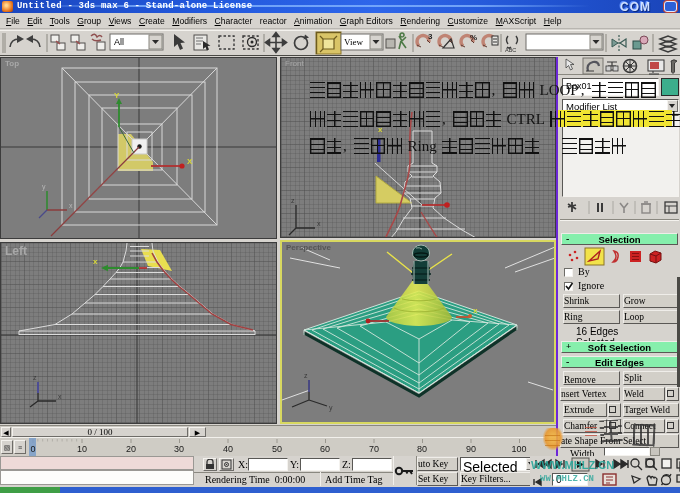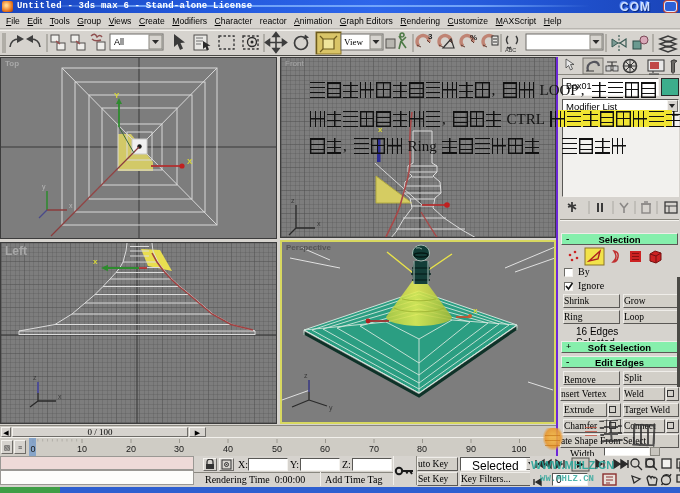--- a/index.html
+++ b/index.html
@@ -421,21 +421,21 @@
         <path d="M8,7 h11 m-3,0 l2,3 m-6,-3 l1.5,2.5" stroke="#1a1a1a" stroke-width="2"></path>
       </svg>
 
  <div class="abs" style="left:0px;top:16px;width:199px;height:14px;border-top:1px solid #8a8880;background:#d6d3ce"></div>
  <div class="abs" style="left:11px;top:18px;font-size:10px;white-space:pre">Rendering Time  0:00:00</div>
  <div class="abs" style="left:126px;top:16px;width:73px;height:14px;border-left:1px solid #f2f0ec"></div>
  <div class="abs" style="left:131px;top:18px;font-size:10px">Add Time Tag</div>
 
  <div class="abs btn" style="left:223px;top:1px;width:41px;height:14px;padding-top:1px;overflow:hidden">uto Key</div>
  <div class="abs btn" style="left:223px;top:16px;width:41px;height:14px;padding-top:1px">Set Key</div>
- <div class="abs fld" style="left:266px;top:1px;width:77px;height:14px;font-size:12px;padding:1px 0 0 11px;font-family:'Liberation Sans',sans-serif">Selected</div>
+ <div class="abs fld" style="left:266px;top:1px;width:77px;height:14px;font-size:14px;padding:1px 0 0 2px;font-family:'Liberation Sans',sans-serif">Selected</div>
  <div class="abs out" style="left:332px;top:2px;width:10px;height:12px"></div>
  <div class="abs" style="left:334px;top:6px;width:0;height:0;border:3px solid rgba(0,0,0,0);border-top:4px solid #222"></div>
  <div class="abs btn" style="left:266px;top:16px;width:77px;height:14px;padding-top:1px">Key Filters...</div>
 </div>
 
 <div class="abs" id="pbk" style="left:530px;top:456px;width:150px;height:31px;background:#d6d3ce">
  <svg width="150" height="31" viewBox="0 0 150 31" style="position:absolute;left:0;top:0">
   <g fill="#2a2a2a">
    <path d="M6,4 v8 M8,8 l6,-4 v8 z M15,8 l6,-4 v8 z" stroke="#2a2a2a" stroke-width="1.4"></path>
    <path d="M26,4 l6,4 -6,4 z M34,4 v8" stroke="#2a2a2a" stroke-width="1.4"></path>

